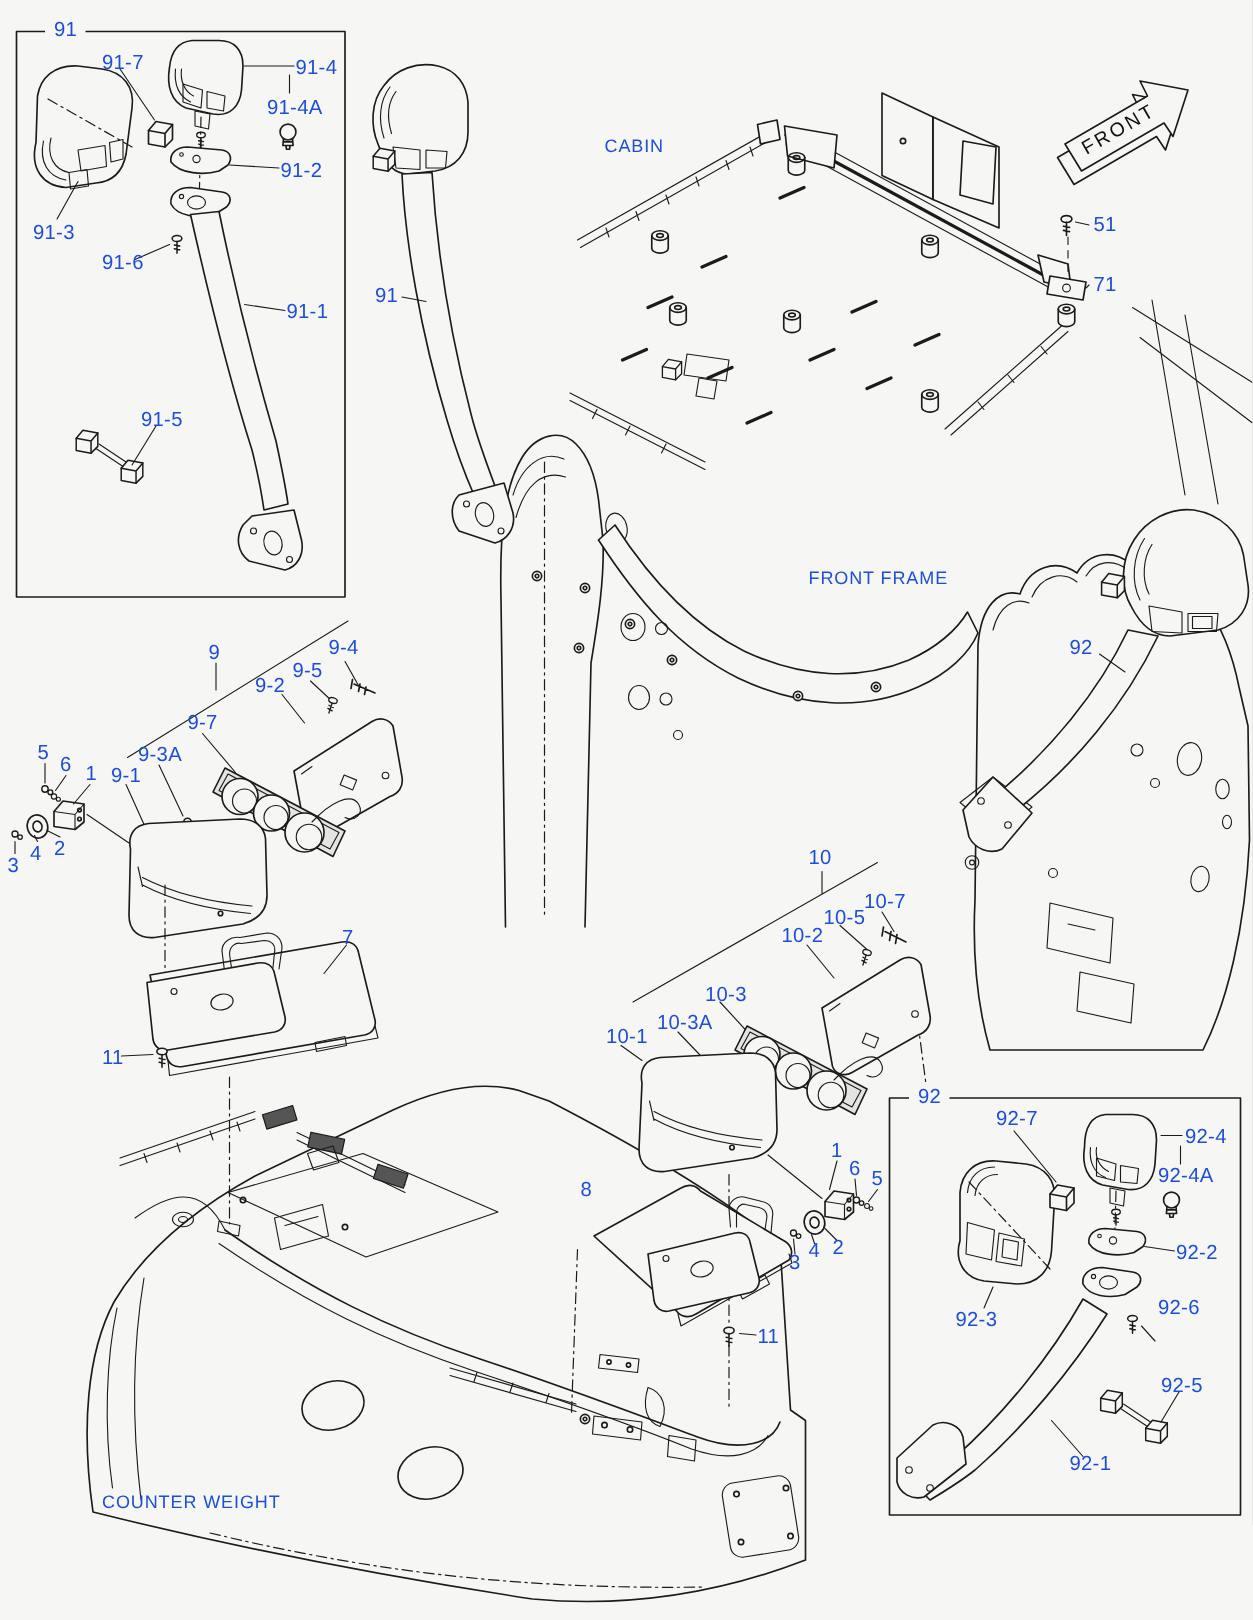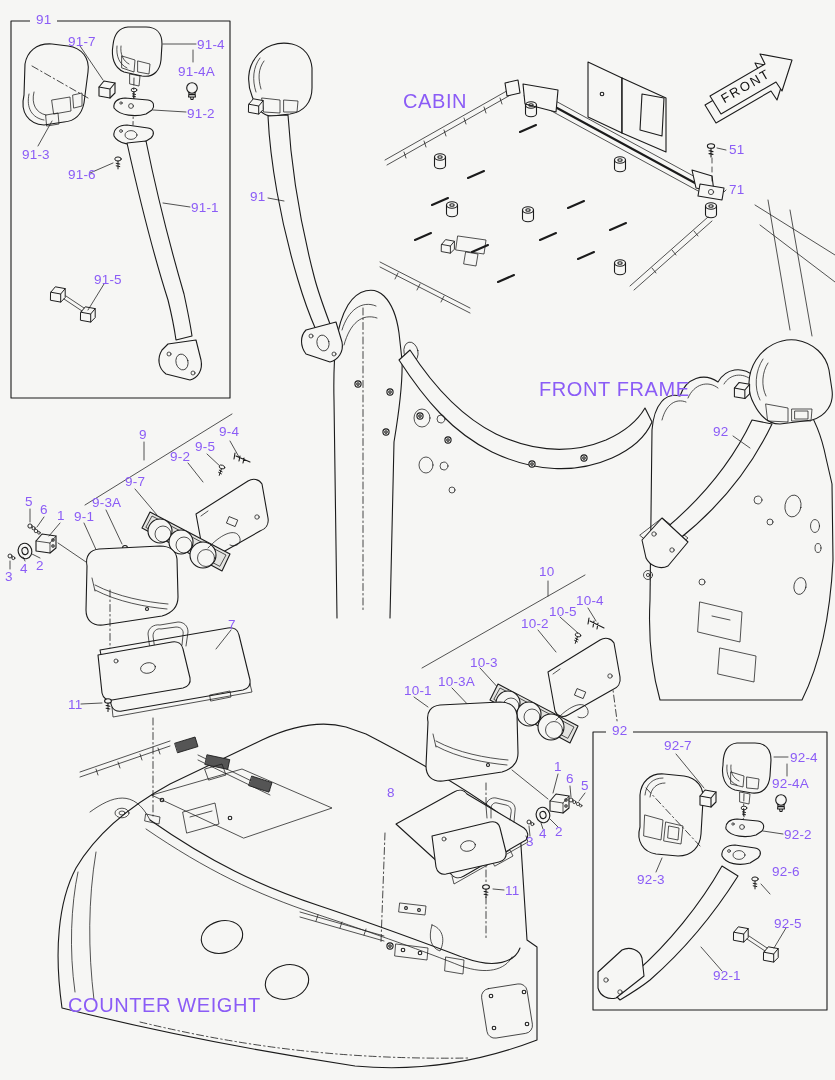--- a/index.html
+++ b/index.html
@@ -7,22 +7,22 @@
          font-family:"Liberation Sans", sans-serif;}
   .stage svg{position:absolute;left:0;top:0;}
   .ln{fill:none;stroke:#1b1b1b;stroke-width:1.1;stroke-linecap:round;stroke-linejoin:round;}
   .thin{stroke-width:0.75;}
   .thick{stroke-width:2.1;}
   .fw{fill:#f6f6f4;stroke:#1b1b1b;stroke-width:1.1;stroke-linejoin:round;}
   .fg{fill:#e4e4e1;stroke:#1b1b1b;stroke-width:1.1;stroke-linejoin:round;}
   .fd{fill:#555;stroke:#1b1b1b;stroke-width:0.8;}
   .dash{stroke-dasharray:5 4;}
   .ddot{stroke-dasharray:7 3 1.5 3;stroke-width:0.8;}
-  .plabel{position:absolute;font-size:13.5px;color:#8b5cf6;white-space:nowrap;letter-spacing:.2px;}
-  .sec{font-size:20px;letter-spacing:.6px;}
+  .plabel{position:absolute;font-size:13.5px;color:#1d4ed8;white-space:nowrap;letter-spacing:.2px;}
+  .sec{font-size:12px;letter-spacing:.6px;}
   .boxlab{background:#f6f6f4;padding:0 6px;}
   .arrowtxt{position:absolute;font-size:13px;letter-spacing:2px;color:#111;
             transform:rotate(-30deg);transform-origin:left center;}
 </style>
 </head>
 <body>
 
 <div class="stage">
 
 <svg width="835" height="1080" viewBox="0 0 835 1080">
@@ -464,21 +464,21 @@
 <div class="plabel" style="left:25px;top:494px;">5</div>
 <div class="plabel" style="left:40px;top:502px;">6</div>
 <div class="plabel" style="left:57px;top:508px;">1</div>
 <div class="plabel" style="left:5px;top:569px;">3</div>
 <div class="plabel" style="left:20px;top:561px;">4</div>
 <div class="plabel" style="left:36px;top:558px;">2</div>
 <div class="plabel" style="left:228px;top:617px;">7</div>
 <div class="plabel" style="left:68px;top:697px;">11</div>
 
 <div class="plabel" style="left:539px;top:564px;">10</div>
-<div class="plabel" style="left:576px;top:593px;">10-4</div>
+<div class="plabel" style="left:576px;top:593px;">10-7</div>
 <div class="plabel" style="left:549px;top:604px;">10-5</div>
 <div class="plabel" style="left:521px;top:616px;">10-2</div>
 <div class="plabel" style="left:470px;top:655px;">10-3</div>
 <div class="plabel" style="left:438px;top:674px;text-align:center;">10-3A</div>
 <div class="plabel" style="left:404px;top:683px;">10-1</div>
 <div class="plabel" style="left:387px;top:785px;">8</div>
 <div class="plabel" style="left:554px;top:759px;">1</div>
 <div class="plabel" style="left:566px;top:771px;">6</div>
 <div class="plabel" style="left:581px;top:778px;">5</div>
 <div class="plabel" style="left:526px;top:834px;">3</div>

